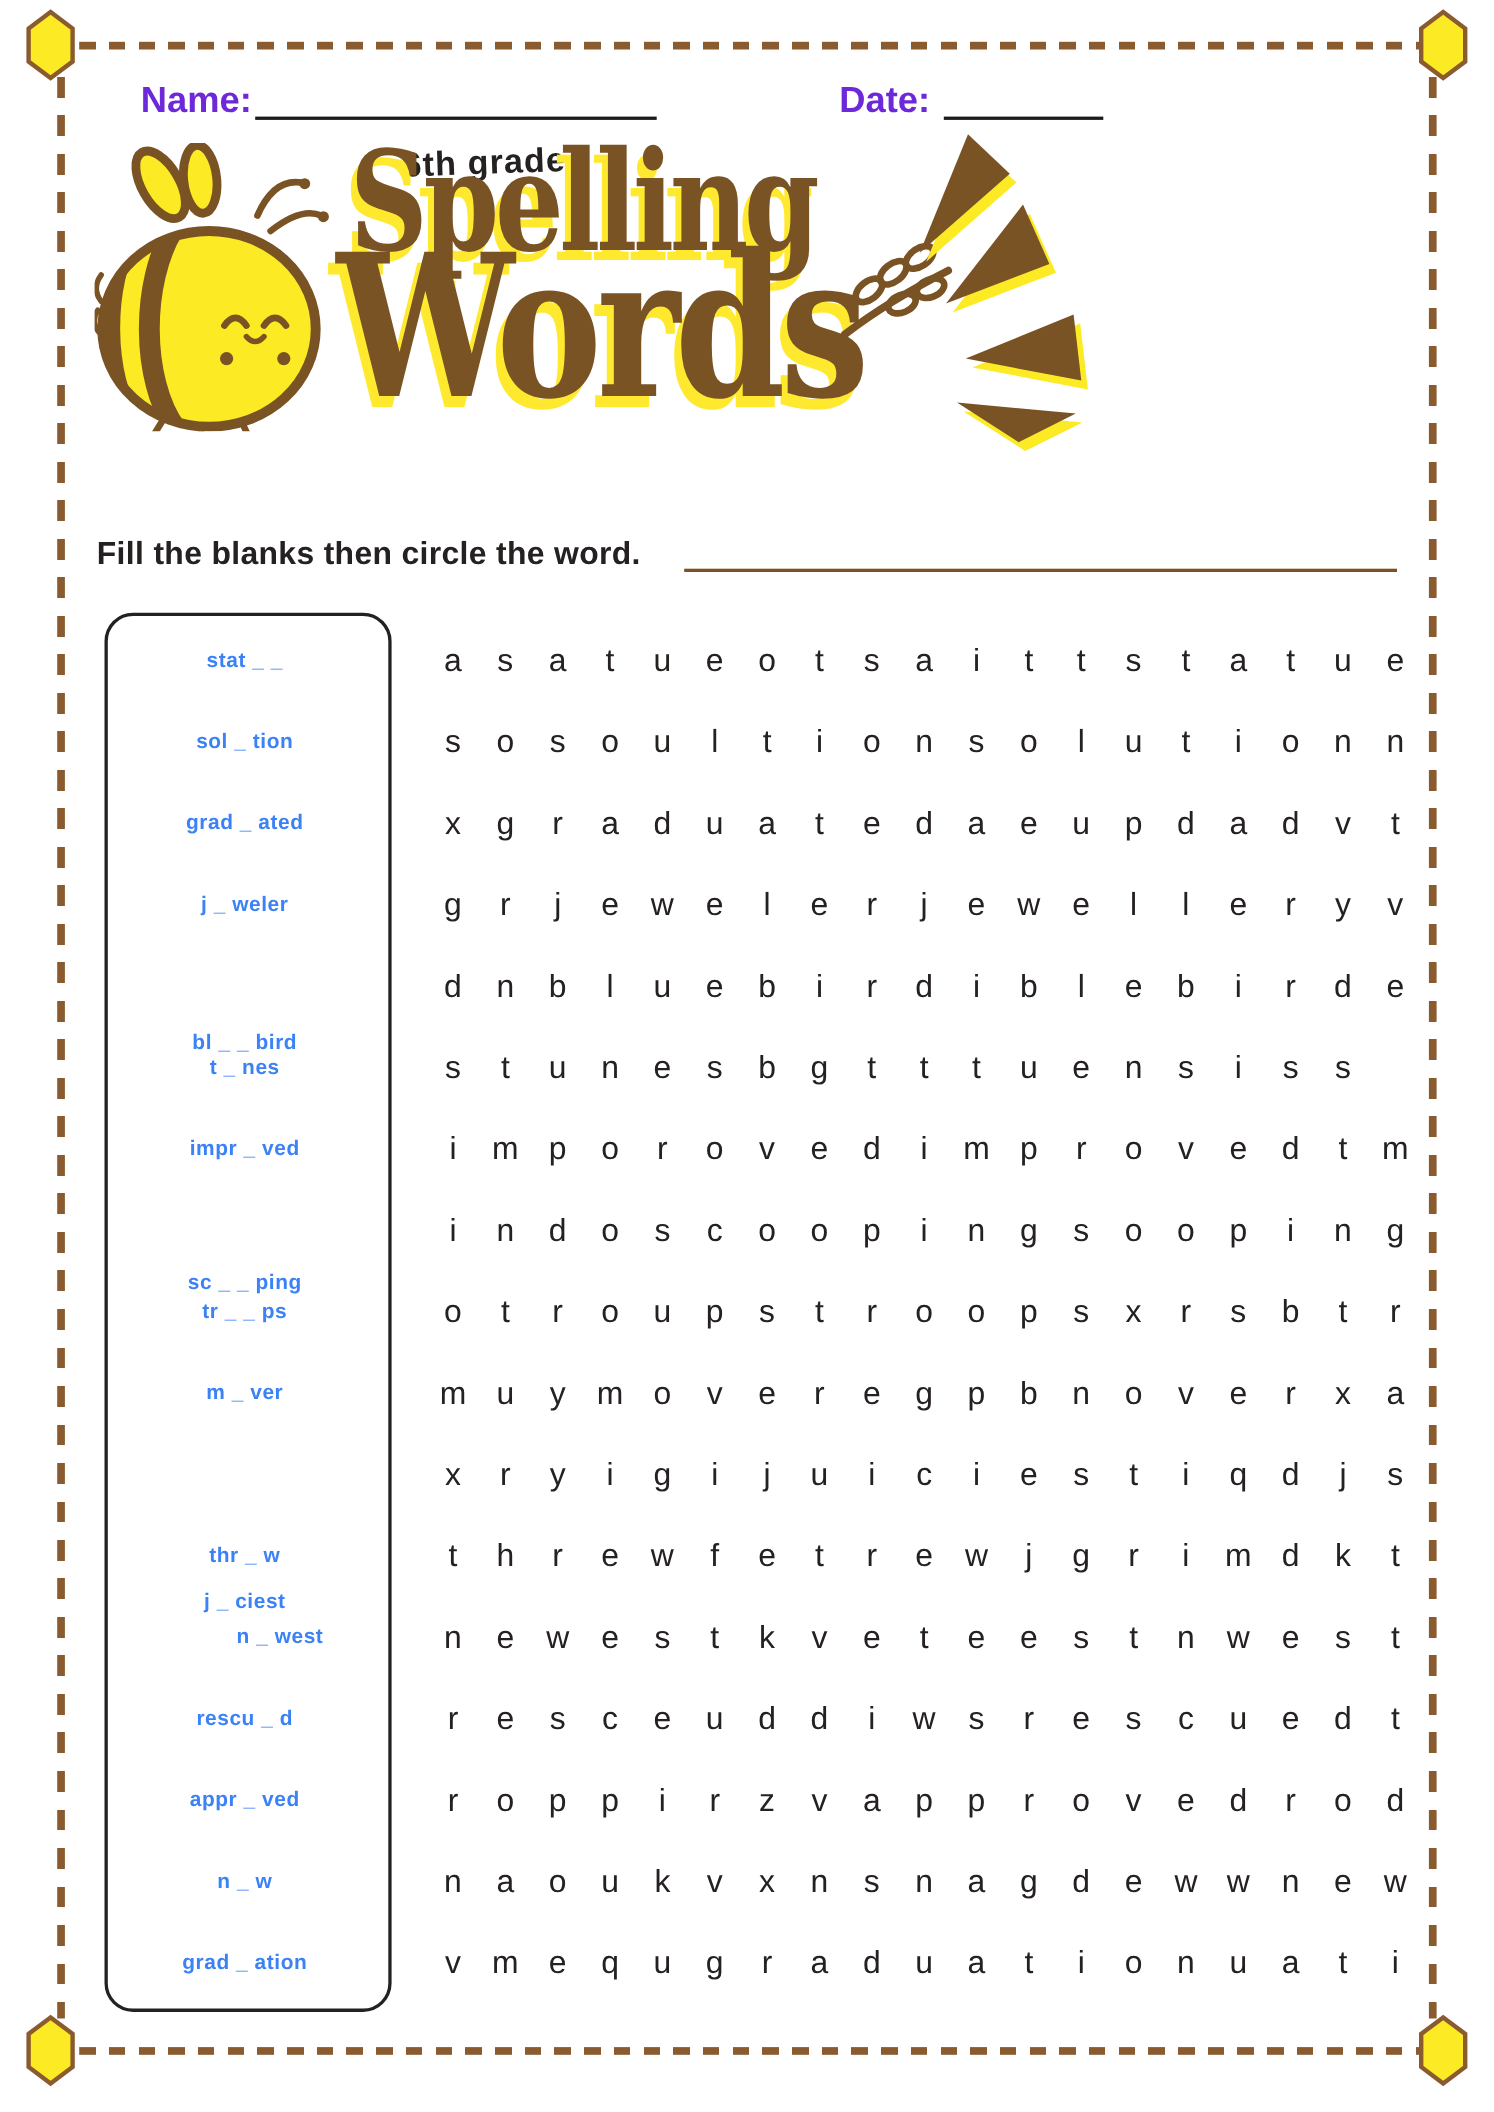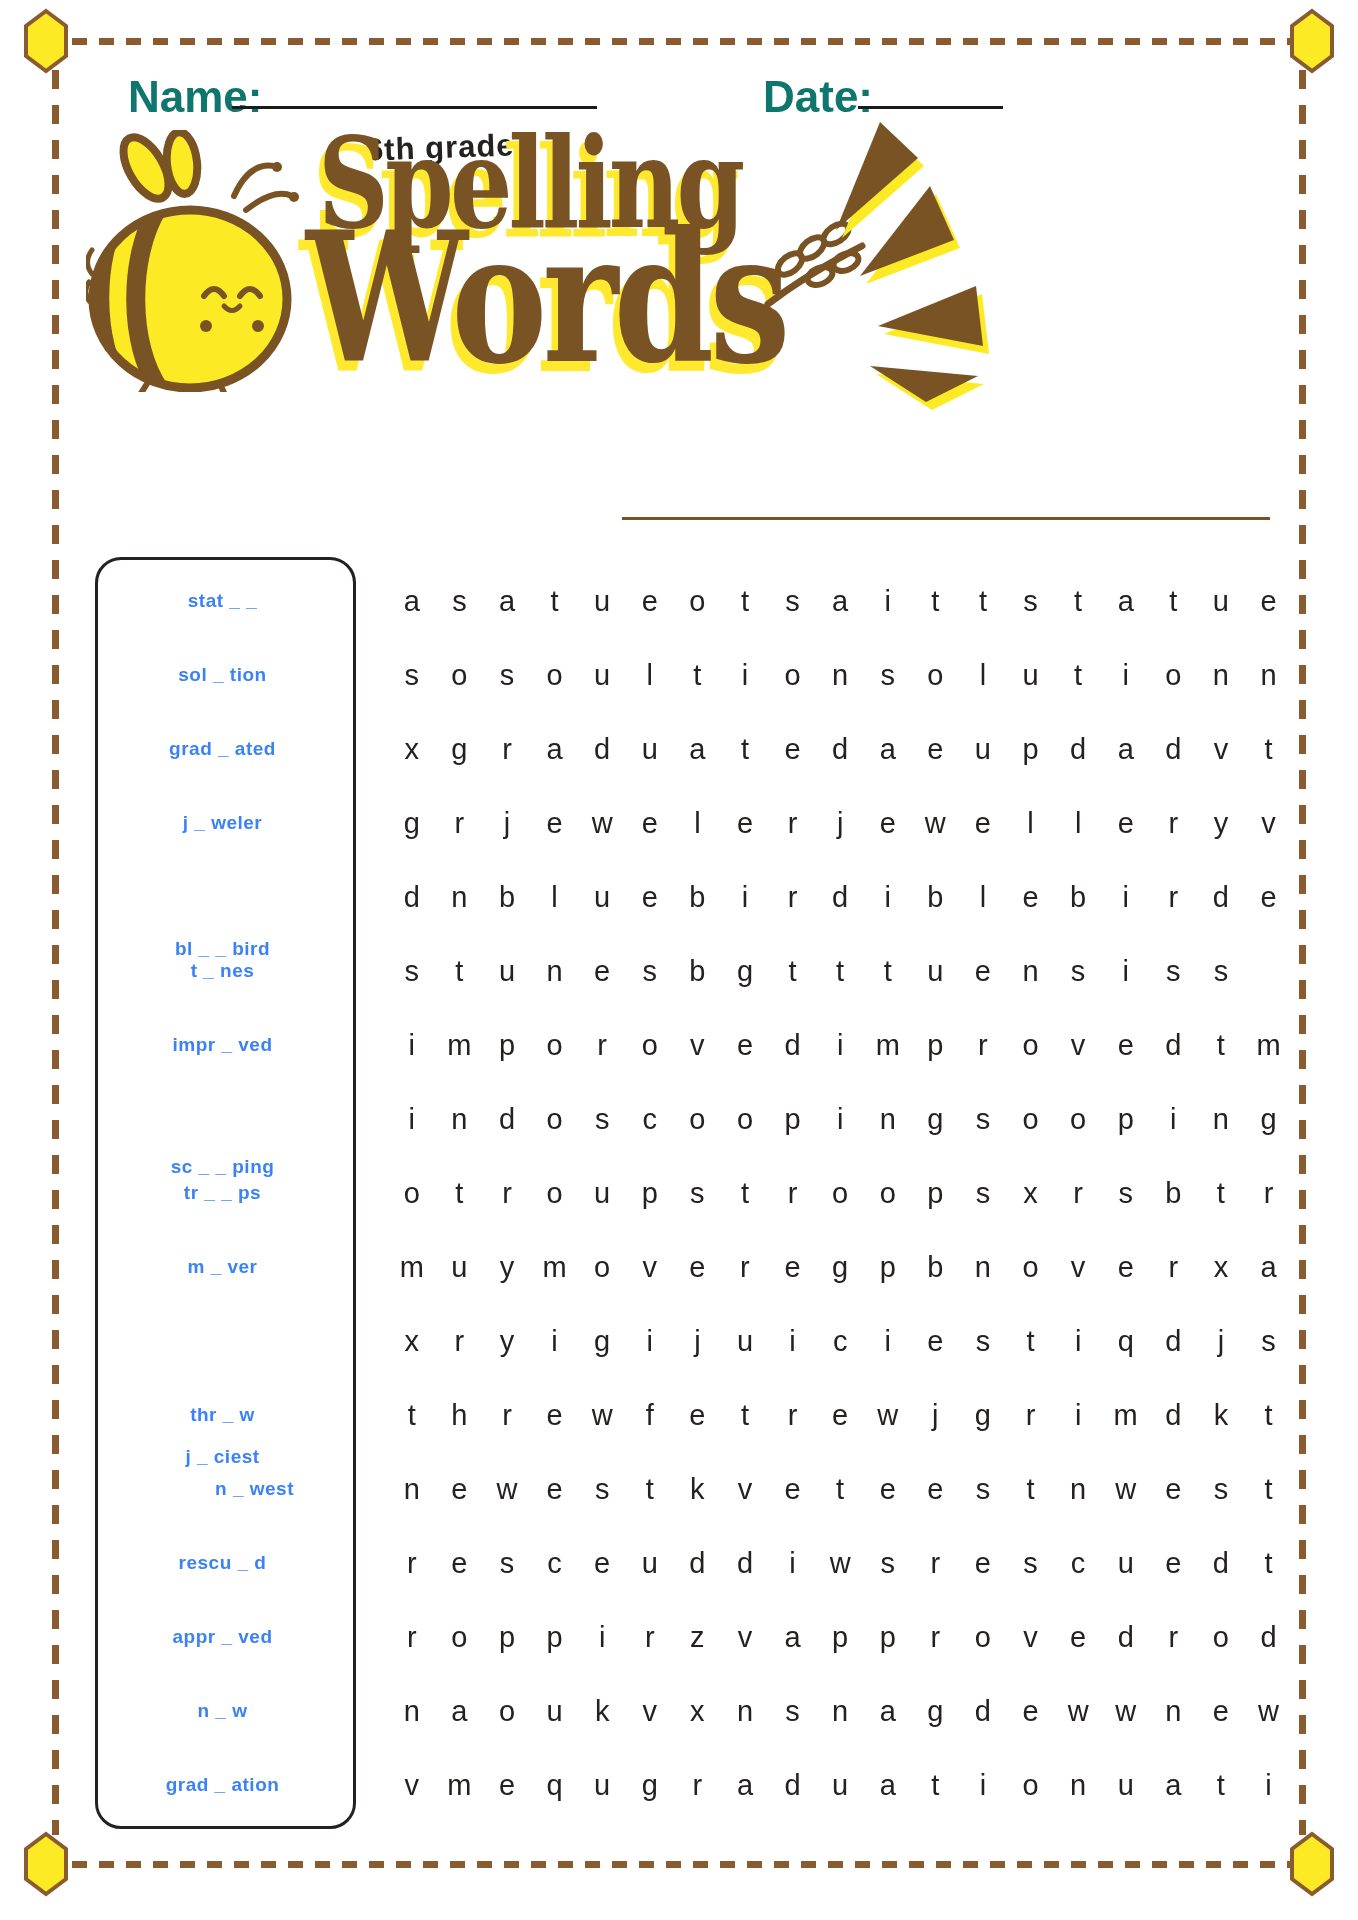--- a/index.html
+++ b/index.html
@@ -11,21 +11,21 @@
   html,body{margin:0;padding:0;background:#ffffff;}
   .page{
     position:relative;width:1358px;height:1920px;background:#ffffff;overflow:hidden;
     font-family:"Liberation Sans", sans-serif;color:var(--ink);
   }
   
   .h-dash{position:absolute;height:7px;background:repeating-linear-gradient(90deg,var(--border-brown) 0 15px,transparent 15px 27px);}
   .v-dash{position:absolute;width:7px;background:repeating-linear-gradient(180deg,var(--border-brown) 0 19px,transparent 19px 35px);}
   .hex{position:absolute;width:46px;height:66px;}
   
-  .label{position:absolute;font-weight:bold;font-size:44px;color:#0f766e;text-align:center;}
+  .label{position:absolute;font-weight:bold;font-size:33px;color:#6d28d9;text-align:center;}
   .wline{position:absolute;height:3px;background:#1c1b1a;}
   
   .grade{position:absolute;left:366px;top:130px;font-size:31px;font-weight:bold;color:#242120;transform:rotate(-2deg);letter-spacing:1px;}
   .t1{
     position:absolute;left:318px;top:120px;margin:0;
     font-family:"DejaVu Serif", serif;font-weight:bold;font-size:126px;line-height:1;
     color:var(--brown);letter-spacing:-5px;
     transform:scaleX(0.78);transform-origin:left top;
     text-shadow:-7px 9px 0 var(--yellow);
   }
@@ -131,20 +131,21 @@
       <polygon points="48,256 156,266 104,292"></polygon>
     </g>
     <g fill="#7A5324">
       <polygon points="8,112 52,4 90,40"></polygon>
       <polygon points="32,158 102,68 126,122"></polygon>
       <polygon points="50,208 148,168 155,228"></polygon>
       <polygon points="42,248 150,258 98,284"></polygon>
     </g>
   </svg>
 
+  <span class="instruction">Fill the blanks then circle the word.</span>
   <div class="rule"></div>
 
   <div class="word-box"></div>
   <div>
       <div class="word-row" style="top: 580px;">stat _ _</div>
       <div class="word-row" style="top: 654px;">sol _ tion</div>
       <div class="word-row" style="top: 728px;">grad _ ated</div>
       <div class="word-row" style="top: 802px;">j _ weler</div>
       <div class="word-row" style="top: 928px; text-align: center;">bl _ _ bird</div>
       <div class="word-row" style="top: 950px;">t _ nes</div>

